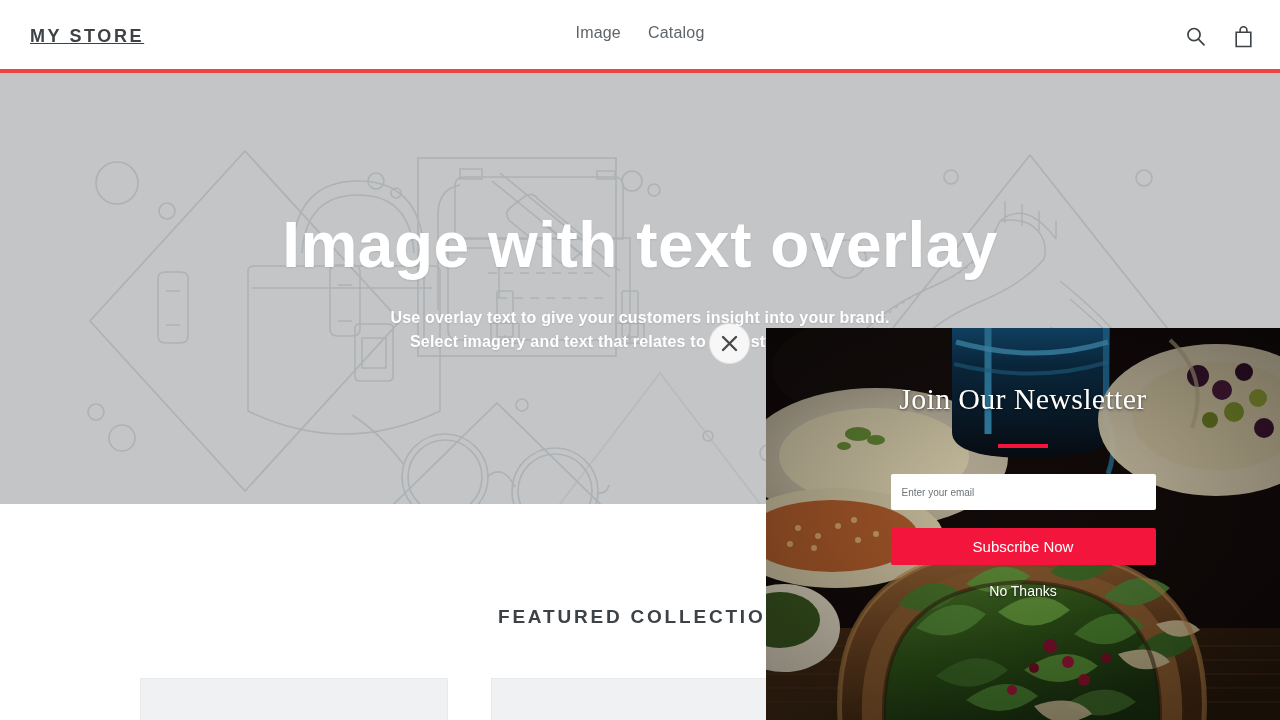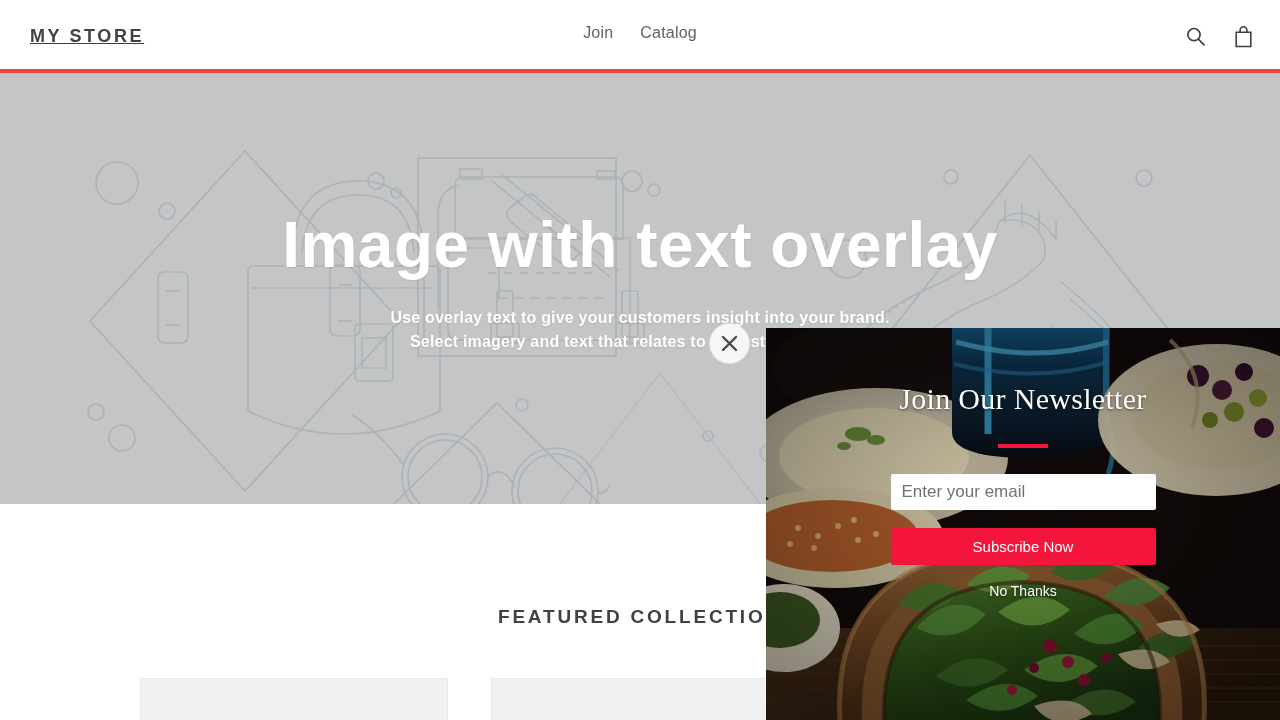--- a/index.html
+++ b/index.html
@@ -230,21 +230,21 @@
     text-shadow: 0 1px 3px rgba(0,0,0,0.6);
   }
   .email-input {
     margin-top: 26px;
     width: 265px;
     height: 36px;
     background: #ffffff;
     border: none;
     border-radius: 2px;
     padding: 0 11px;
-    font-size: 17px;
+    font-size: 10px;
     color: #3d4246;
     font-family: "Liberation Sans", sans-serif;
     outline: none;
   }
   .email-input::placeholder { color: #6d7378; }
   .subscribe-btn {
     margin-top: 18px;
     width: 265px;
     height: 37px;
     background: #f4153c;
@@ -268,21 +268,21 @@
 </style>
 </head>
 <body>
 
 <div id="page">
 
   <header class="site-header">
     <a class="brand" href="#">MY STORE</a>
 
     <nav class="main-nav">
-      <a class="nav-link" href="#">Join</a>
+      <a class="nav-link" href="#">Image</a>
       <a class="nav-link" href="#">Catalog</a>
     </nav>
 
     <div class="header-actions">
       <button class="icon-btn" aria-label="Search">
         <svg width="21" height="21" viewBox="0 0 21 21">
           <circle cx="9" cy="8.6" r="6.1" fill="none" stroke="#3d4246" stroke-width="1.7"></circle>
           <line x1="13.4" y1="13.2" x2="19" y2="18.9" stroke="#3d4246" stroke-width="1.7" stroke-linecap="round"></line>
         </svg>
       </button>

